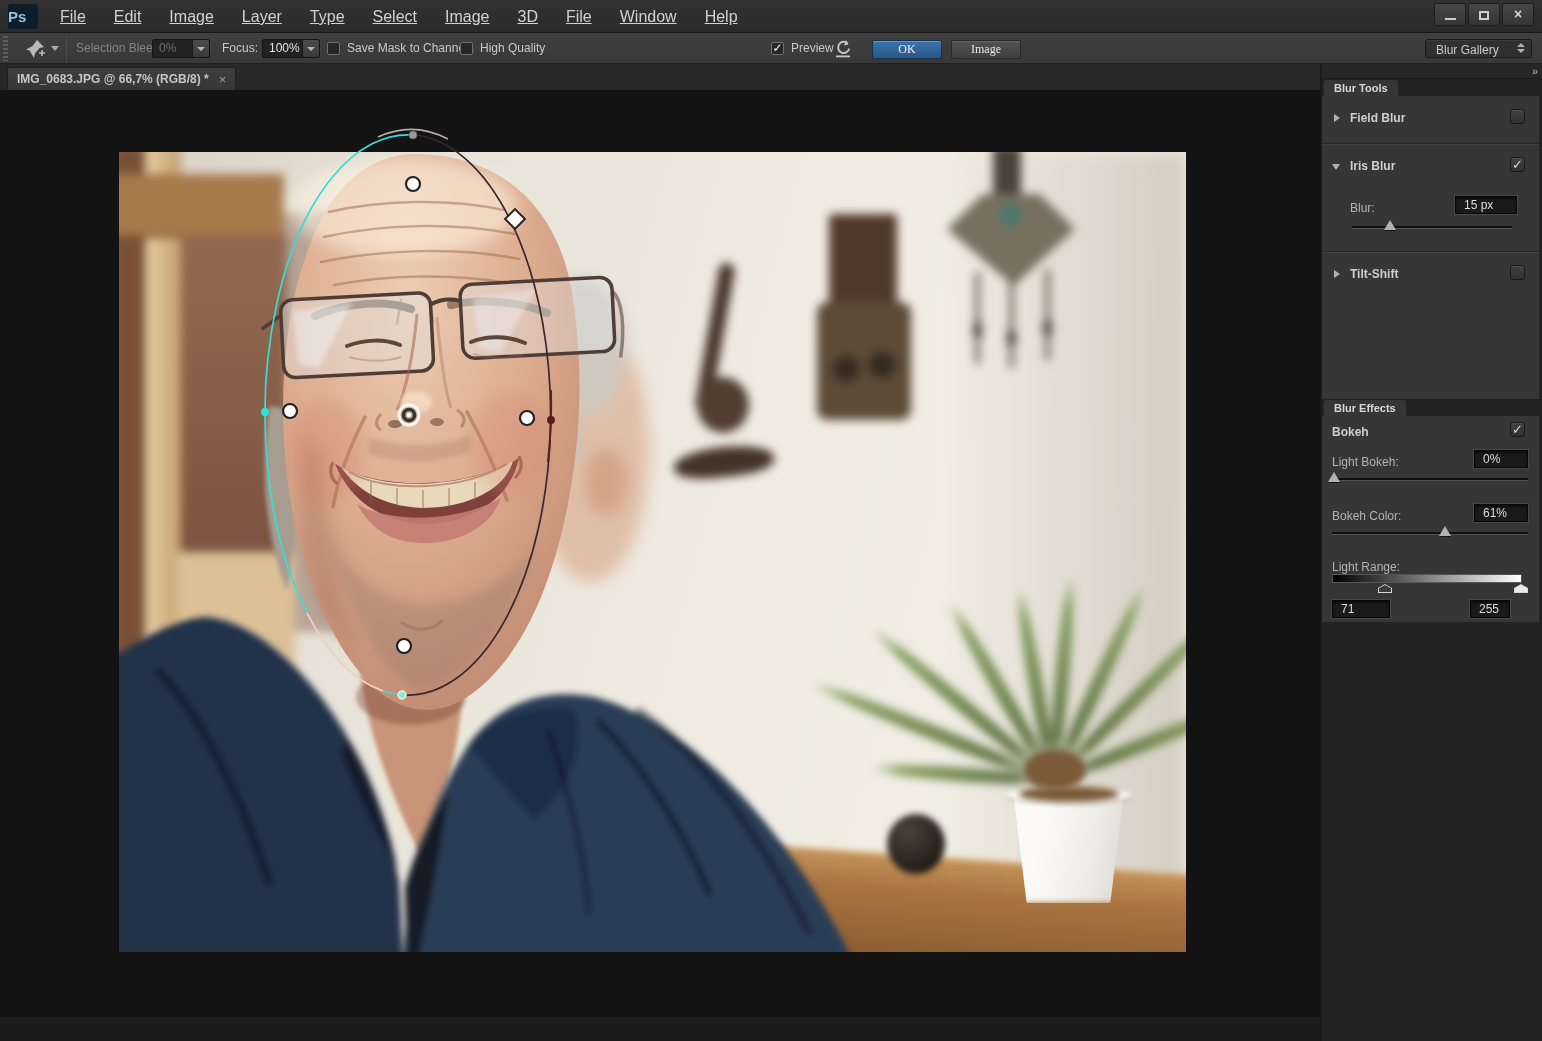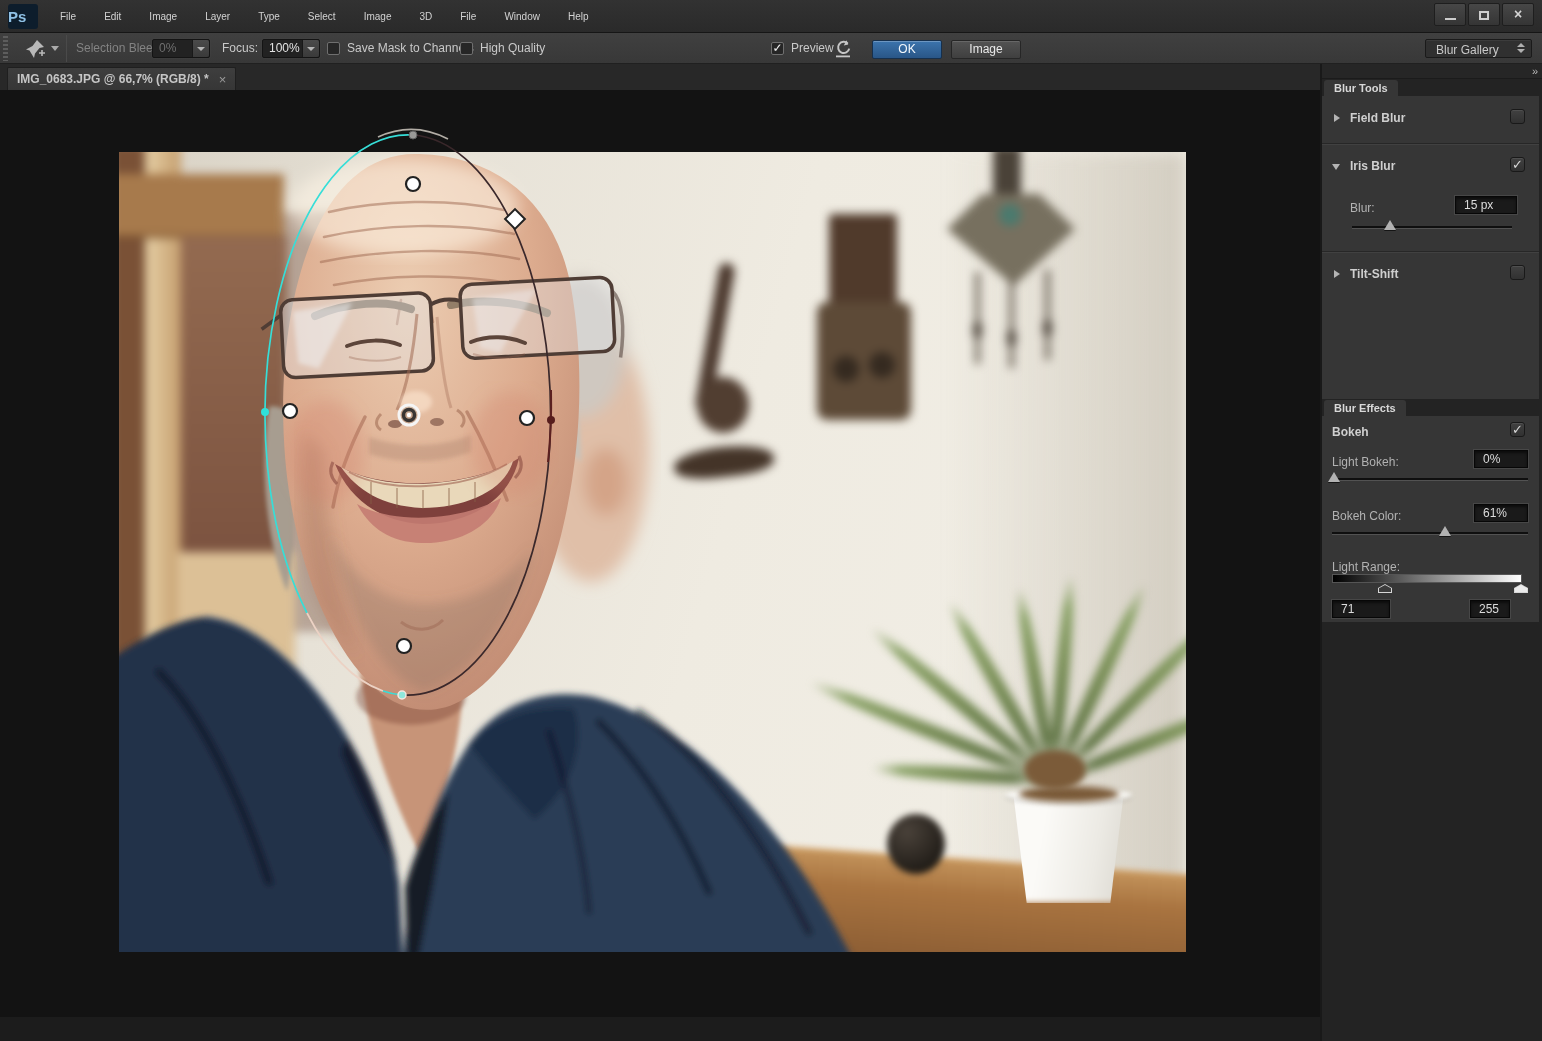--- a/index.html
+++ b/index.html
@@ -7,21 +7,21 @@
     font-family:"Liberation Sans", sans-serif; -webkit-font-smoothing:antialiased; }
   .abs { position:absolute; }
   #app { position:relative; width:1542px; height:1041px; background:#1c1c1c; }
 
   
   #titlebar { position:absolute; left:0; top:0; width:1542px; height:33px;
     background:linear-gradient(#323232,#2a2a2a); border-bottom:1px solid #161616; }
   #ps-logo { position:absolute; left:8px; top:4px; width:30px; height:25px; border-radius:3px;
     background:#0d1d2c; color:#8fc1e5; font-weight:bold; font-size:15px; line-height:25px; }
   #menu { position:absolute; left:46px; top:0; height:33px; display:flex; }
-  .menu-item { color:#d2d2d2; font-size:10px; line-height:33px; padding:0 14px; cursor:default; }
+  .menu-item { color:#d2d2d2; font-size:16px; line-height:33px; padding:0 14px; cursor:default;text-decoration:underline; }
   #win-controls { position:absolute; right:8px; top:3px; display:flex; gap:2px; }
   .win-btn { width:32px; height:23px; background:linear-gradient(#474747,#353535);
     border:1px solid #1e1e1e; border-radius:2px; position:relative; }
   .win-glyph-min { position:absolute; left:10px; top:14px; width:11px; height:2px; background:#cccccc; }
   .win-glyph-max { position:absolute; left:10px; top:7px; width:10px; height:9px; border:2px solid #cccccc; }
   .win-glyph-close { color:#d4d4d4; font-size:14px; font-weight:bold; text-align:center; line-height:21px; }
 
   
   #optionsbar { position:absolute; left:0; top:33px; width:1542px; height:31px;
     background:linear-gradient(#404040,#383838); border-bottom:1px solid #202020; }
@@ -37,21 +37,21 @@
     border-radius:2px; box-shadow:0 0 0 1px #4a4a4a33; display:flex; }
   .combo .val { flex:1; font-size:12px; color:#e3e3e3; line-height:17px; padding-left:6px; }
   .combo.disabled .val { color:#6f6f6f; }
   .combo .btn { width:17px; background:linear-gradient(#4b4b4b,#3a3a3a); border-left:1px solid #191919;
     position:relative; border-radius:0 2px 2px 0; }
   .combo .btn::after { content:""; position:absolute; left:4px; top:7px; width:0; height:0;
     border-left:4px solid transparent; border-right:4px solid transparent; border-top:4px solid #b5b5b5; }
   .cb { position:absolute; width:13px; height:13px; top:9px; background:#262626;
     border:1px solid #6f6f6f; border-radius:2px; color:#f2f2f2; font-size:12px; line-height:11px; text-align:center; }
   .btn-push { position:absolute; top:7px; height:19px; border-radius:2px; font-size:12px; text-align:center;
-    line-height:17px; color:#e8e8e8; }
+    line-height:17px; color:#e8e8e8;font-family:Liberation Serif, serif; }
   #ok-btn { left:872px; width:70px; background:linear-gradient(#3c74ad,#295687);
     border:1px solid #16304d; box-shadow:inset 0 1px 0 rgba(255,255,255,.25); color:#f2f7fc; }
   #cancel-btn { left:951px; width:70px; background:linear-gradient(#535353,#3f3f3f);
     border:1px solid #262626; box-shadow:inset 0 1px 0 rgba(255,255,255,.12); }
   #workspace-combo { position:absolute; left:1425px; top:6px; width:107px; height:19px; background:#303030;
     border:1px solid #1a1a1a; border-radius:2px; box-shadow:inset 0 1px 0 rgba(255,255,255,.06); }
   #workspace-combo .val { font-size:12px; color:#c9c9c9; line-height:17px; padding-left:10px; }
   #ws-arrows { position:absolute; right:6px; top:3px; }
   #ws-arrows i { display:block; width:0; height:0; border-left:4px solid transparent; border-right:4px solid transparent; }
   #ws-arrows i.up { border-bottom:4px solid #b0b0b0; margin-bottom:2px; }

